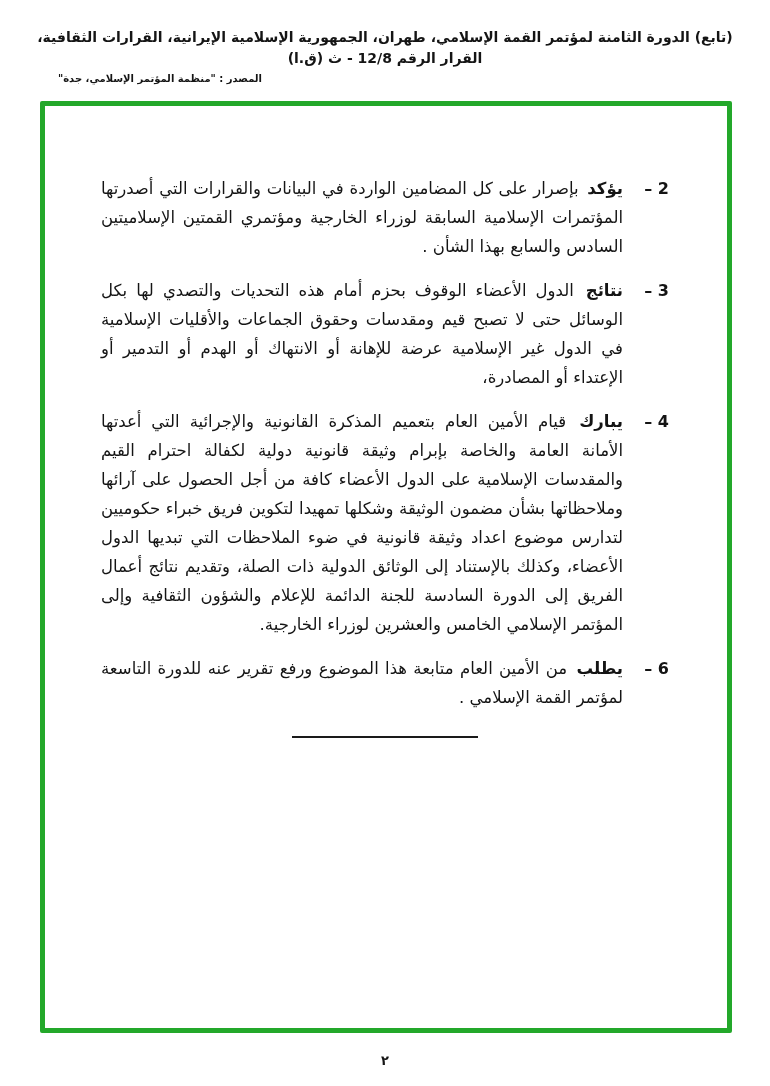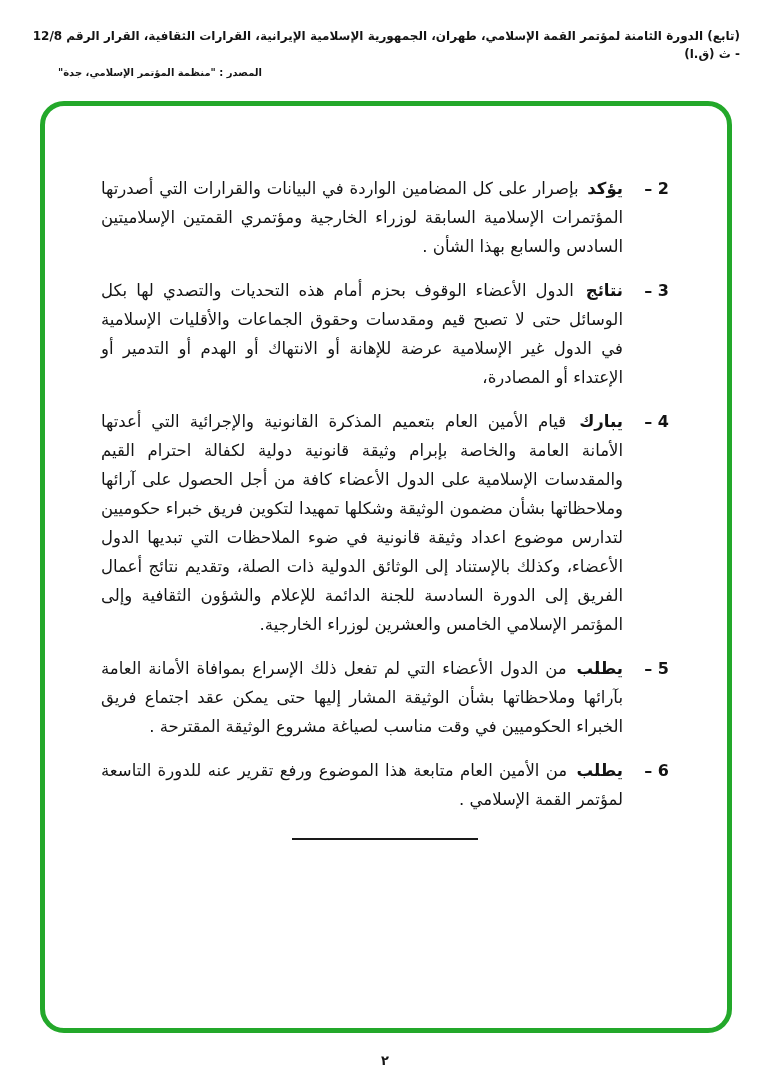--- a/index.html
+++ b/index.html
@@ -10,21 +10,22 @@
     position: relative;
     font-family: "DejaVu Sans", sans-serif;
     color: #141414;
     overflow: hidden;
   }
 
   
   .doc-header { padding-top: 27px; }
   .doc-header .line1 {
     direction: rtl;
-    font-size: 12px;
+    text-align: center;
+    font-size: 14px;
     font-weight: bold;
     padding: 0 30px;
     line-height: 1.5;
   }
   .doc-header .line2 {
     direction: rtl;
     text-align: left;
     padding-left: 58px;
     margin-top: 4px;
     font-size: 10px;
@@ -32,21 +33,21 @@
   }
 
   
   .frame {
     position: absolute;
     left: 40px;
     top: 101px;
     width: 692px;
     height: 932px;
     border: 5px solid #23a82a;
-    border-radius: 24px;
+    border-radius: 2px;
     background: #ffffff;
   }
   .frame-content {
     padding: 68px 58px 0 56px;
   }
 
   
   .item {
     display: flex;
     direction: ltr;          
@@ -116,26 +117,20 @@
       <div class="item-marker">– 3</div>
     </div>
 
     <div class="item">
       <p class="item-text">
         <b class="lead">يبارك</b><span> قيام الأمين العام بتعميم المذكرة القانونية والإجرائية التي أعدتها الأمانة العامة والخاصة بإبرام وثيقة قانونية دولية لكفالة احترام القيم والمقدسات الإسلامية على الدول الأعضاء كافة من أجل الحصول على آرائها وملاحظاتها بشأن مضمون الوثيقة وشكلها تمهيدا لتكوين فريق خبراء حكوميين لتدارس موضوع اعداد وثيقة قانونية في ضوء الملاحظات التي تبديها الدول الأعضاء، وكذلك بالإستناد إلى الوثائق الدولية ذات الصلة، وتقديم نتائج أعمال الفريق إلى الدورة السادسة للجنة الدائمة للإعلام والشؤون الثقافية وإلى المؤتمر الإسلامي الخامس والعشرين لوزراء الخارجية.</span>
       </p>
       <div class="item-marker">– 4</div>
     </div>
 
-    <div class="item">
-      <p class="item-text">
-        <b class="lead">يطلب</b><span> من الدول الأعضاء التي لم تفعل ذلك الإسراع بموافاة الأمانة العامة بآرائها وملاحظاتها بشأن الوثيقة المشار إليها حتى يمكن عقد اجتماع فريق الخبراء الحكوميين في وقت مناسب لصياغة مشروع الوثيقة المقترحة .</span>
-      </p>
-      <div class="item-marker">– 5</div>
-    </div>
 
     <div class="item">
       <p class="item-text">
         <b class="lead">يطلب</b><span> من الأمين العام متابعة هذا الموضوع ورفع تقرير عنه للدورة التاسعة لمؤتمر القمة الإسلامي .</span>
       </p>
       <div class="item-marker">– 6</div>
     </div>
 
     <div class="end-rule"></div>
 

